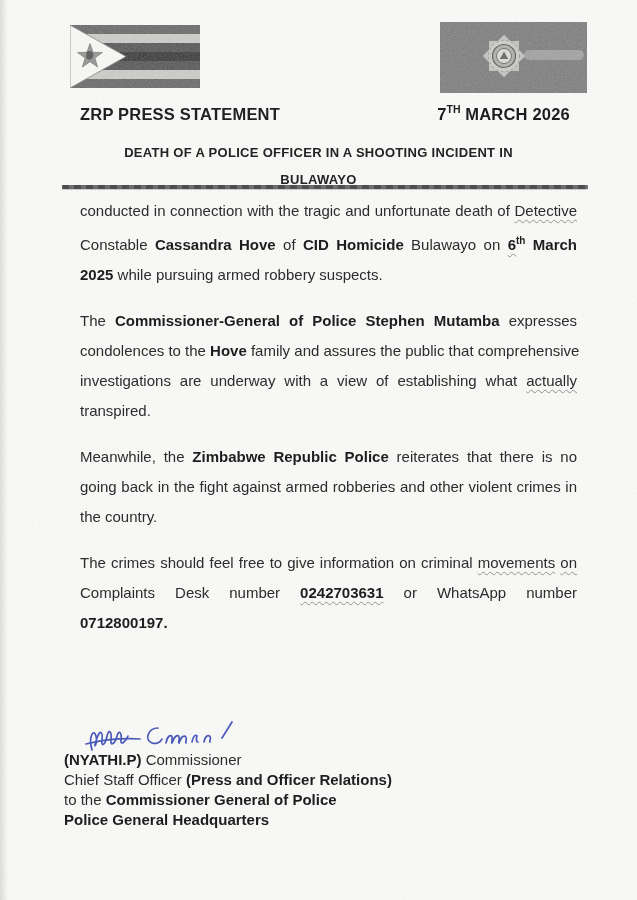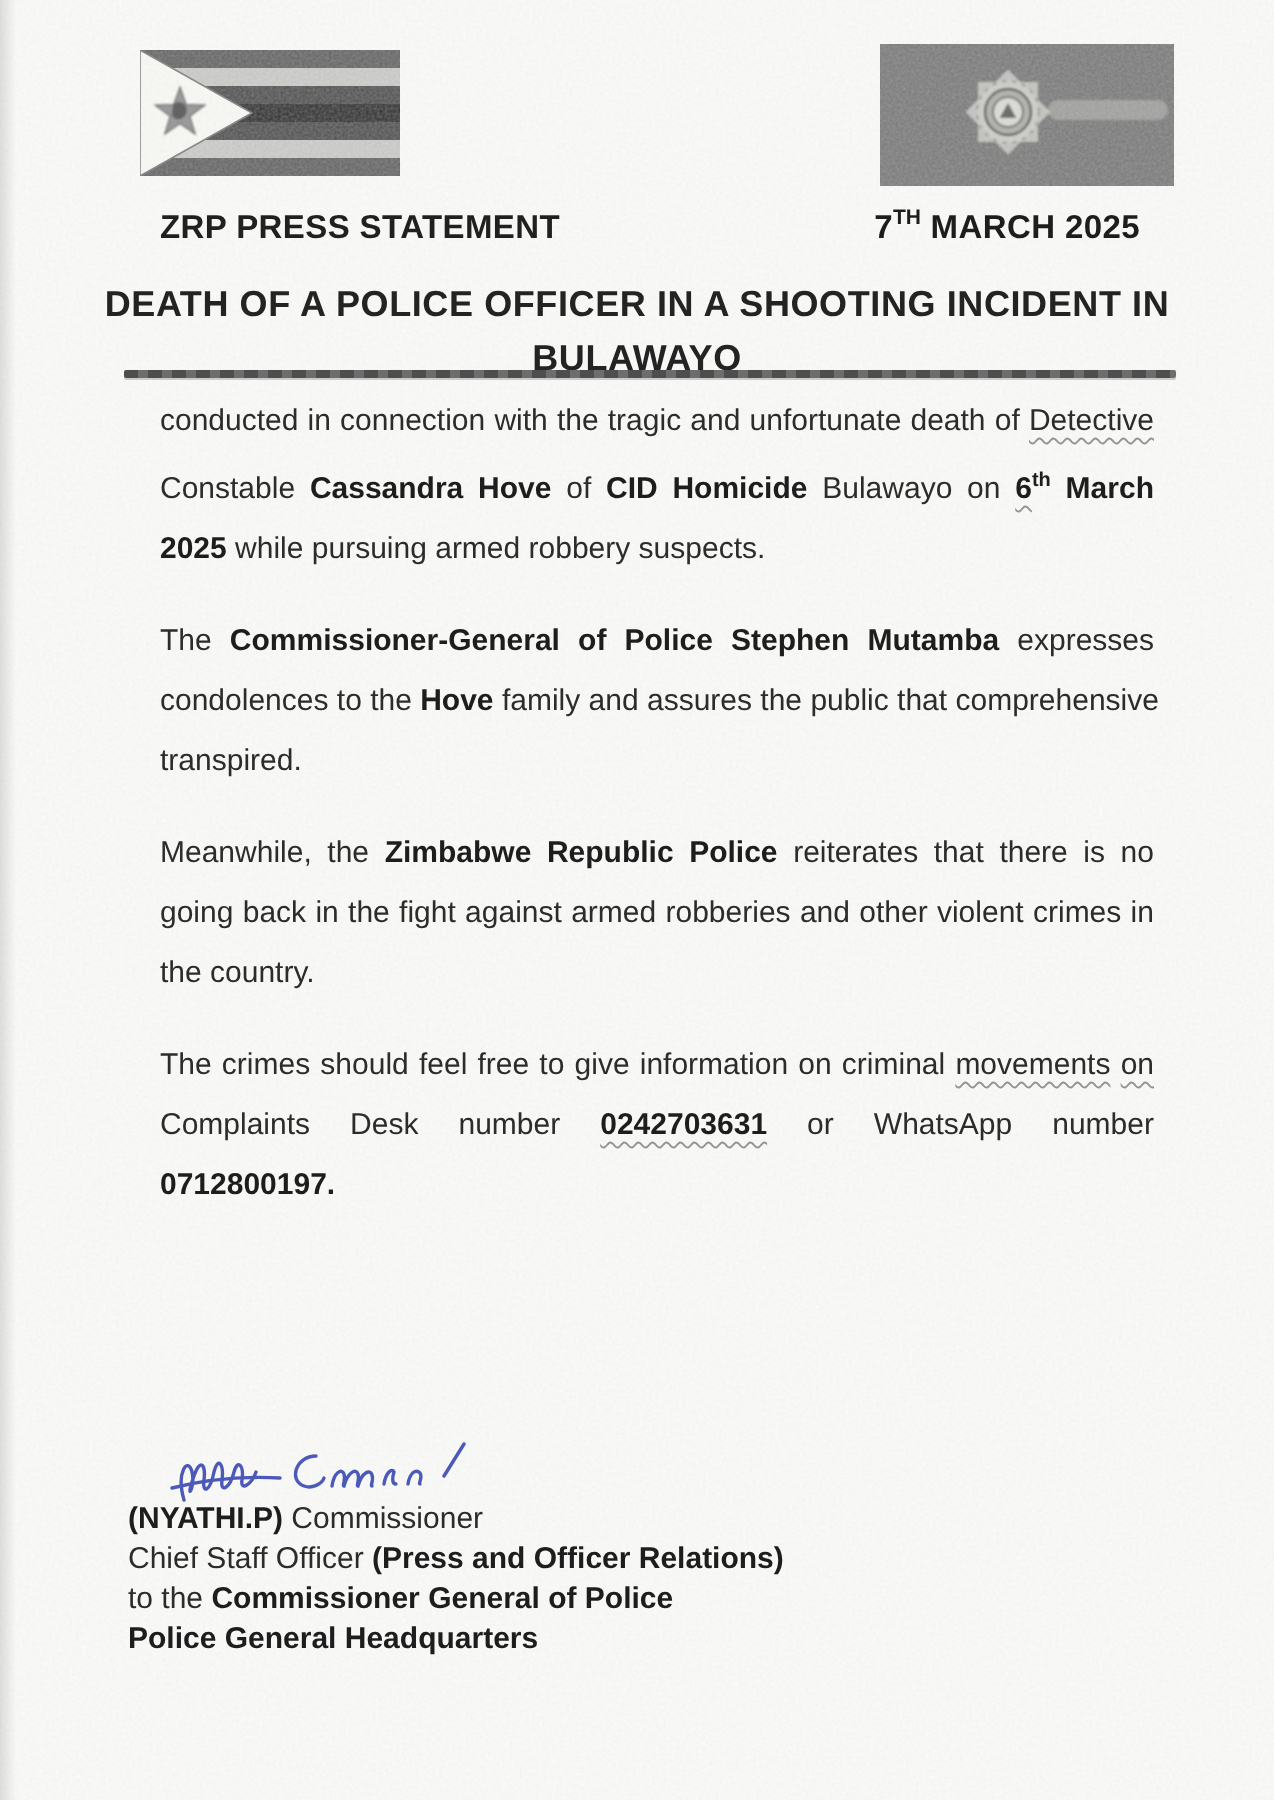--- a/index.html
+++ b/index.html
@@ -18,21 +18,21 @@
   }
   .flag-wrap{position:absolute;left:70px;top:25px;width:130px;height:63px;}
   .badge-wrap{position:absolute;left:440px;top:22px;width:147px;height:71px;}
   .labels-row{
     position:absolute;top:103px;left:80px;width:490px;
     display:flex;justify-content:space-between;align-items:flex-end;
     font-weight:bold;font-size:16.5px;color:#1f1f1f;letter-spacing:0.2px;
   }
   .doc-title{
     position:absolute;top:139px;left:40px;width:557px;
-    text-align:center;font-weight:bold;font-size:18px;line-height:27px;
+    text-align:center;font-weight:bold;font-size:13px;line-height:27px;
     color:#222;letter-spacing:0.3px;
   }
   .divider{
     position:absolute;top:185px;left:62px;width:526px;height:3.5px;
     background:repeating-linear-gradient(90deg,#4e4e4e 0 7px,#6e6e6e 7px 12px);
     border-radius:1px;
     box-shadow:0 1px 0 rgba(120,120,120,0.35);
   }
   .body-text{
     position:absolute;top:196px;left:80px;width:497px;
@@ -117,39 +117,40 @@
           <circle cx="64" cy="34" r="7.5" fill="#e4e4e0" stroke="#787878" stroke-width="1"></circle>
           <path d="M64,29.5 l4.2,7.5 h-8.4 z" fill="#6e6e6e"></path>
           <circle cx="64" cy="34" r="15.5" fill="none" stroke="#9d9d9a" stroke-width="1" stroke-dasharray="2 3"></circle>
         </g>
       </g>
     </svg>
   </div>
 
   <div class="labels-row">
     <span>ZRP PRESS STATEMENT</span>
-    <span><span class="b">7</span><span class="b sup">TH</span><span class="b"> MARCH 2025</span></span>
+    <span><span class="b">7</span><span class="b sup">TH</span><span class="b"> MARCH 2026</span></span>
   </div>
 
   <div class="doc-title">
     <div>DEATH OF A POLICE OFFICER IN A SHOOTING INCIDENT IN</div>
     <div>BULAWAYO</div>
   </div>
 
   <div class="divider"></div>
 
   <div class="body-text">
       <div class="para">
         <div class="line"><span>conducted in connection with the tragic and unfortunate death of </span><span class="wavy">Detective</span></div>
         <div class="line"><span>Constable </span><span class="b">Cassandra Hove</span><span> of </span><span class="b">CID Homicide</span><span> Bulawayo on </span><span class="b wavy">6</span><span class="b sup">th</span><span class="b"> March</span></div>
         <div class="line last"><span class="b">2025</span><span> while pursuing armed robbery suspects.</span></div>
       </div>
       <div class="para">
         <div class="line"><span>The </span><span class="b">Commissioner-General of Police Stephen Mutamba</span><span> expresses</span></div>
         <div class="line"><span>condolences to the </span><span class="b">Hove</span><span> family and assures the public that comprehensive</span></div>
+        <div class="line"><span>investigations are underway with a view of establishing what </span><span class="wavy">actually</span></div>
         <div class="line last"><span>transpired.</span></div>
       </div>
       <div class="para">
         <div class="line"><span>Meanwhile, the </span><span class="b">Zimbabwe Republic Police</span><span> reiterates that there is no</span></div>
         <div class="line"><span>going back in the fight against armed robberies and other violent crimes in</span></div>
         <div class="line last"><span>the country.</span></div>
       </div>
       <div class="para">
         <div class="line"><span>The crimes should feel free to give information on criminal </span><span class="wavy">movements</span><span> </span><span class="wavy">on</span></div>
         <div class="line"><span>Complaints Desk number </span><span class="b wavy">0242703631</span><span> or WhatsApp number</span></div>

